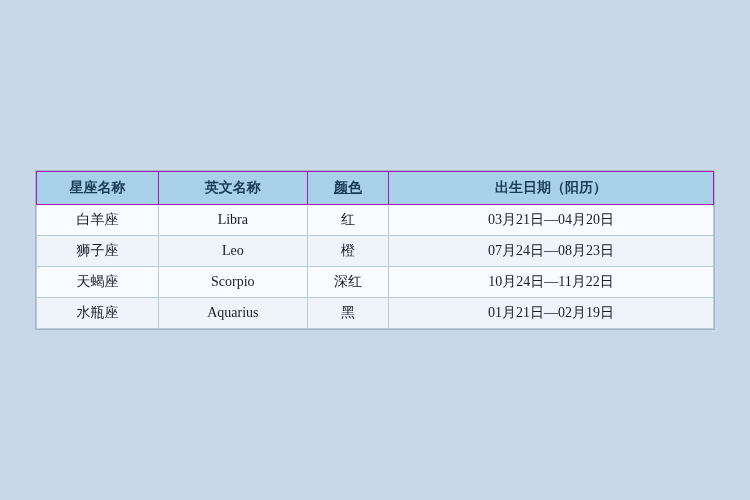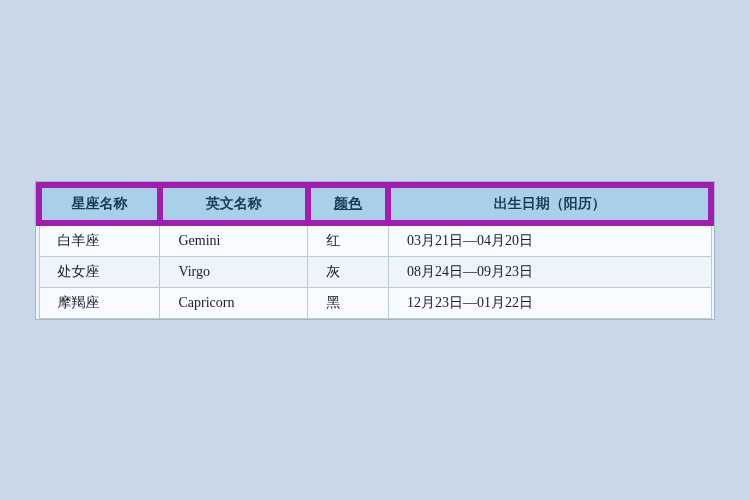--- a/index.html
+++ b/index.html
@@ -19,37 +19,37 @@
       width: 680px;
     }
     table {
       width: 100%;
       border-collapse: collapse;
     }
     thead tr {
       background-color: #a8d0e8;
     }
     thead th {
-      border: 6px solid #a21caf;
+      border: 1px solid #a21caf;
       padding: 7px 10px;
       text-align: center;
       font-weight: bold;
       color: #1a3a5a;
       font-size: 14px;
     }
     tbody tr {
       background-color: #f8fbff;
     }
     tbody tr:nth-child(even) {
       background-color: #eef4fa;
     }
     tbody td {
       border: 1px solid #b8ccd8;
-      padding: 6px 18px;
-      text-align: left;
+      padding: 6px 10px;
+      text-align: center;
       color: #1a1a2e;
       font-size: 14px;
     }
     .col-chinese { width: 18%; }
     .col-english { width: 22%; }
     .col-color   { width: 12%; text-decoration: underline; }
     .col-date    { width: 48%; }
   </style>
 </head>
 <body>
@@ -60,31 +60,37 @@
       <tr>
         <th class="col-chinese">星座名称</th>
         <th class="col-english">英文名称</th>
         <th class="col-color">颜色</th>
         <th class="col-date">出生日期（阳历）</th>
       </tr>
     </thead>
     <tbody id="table-body">
     <tr>
           <td>白羊座</td>
-          <td>Gemini</td>
+          <td>Libra</td>
           <td>红</td>
           <td>03月21日—04月20日</td>
         </tr>
         <tr>
-          <td>处女座</td>
-          <td>Virgo</td>
-          <td>灰</td>
-          <td>08月24日—09月23日</td>
+          <td>狮子座</td>
+          <td>Leo</td>
+          <td>橙</td>
+          <td>07月24日—08月23日</td>
         </tr>
         <tr>
-          <td>摩羯座</td>
-          <td>Capricorn</td>
+          <td>天蝎座</td>
+          <td>Scorpio</td>
+          <td>深红</td>
+          <td>10月24日—11月22日</td>
+        </tr>
+        <tr>
+          <td>水瓶座</td>
+          <td>Aquarius</td>
           <td>黑</td>
-          <td>12月23日—01月22日</td>
+          <td>01月21日—02月19日</td>
         </tr>
       </tbody>
   </table>
 </div>
 
 </body></html>

